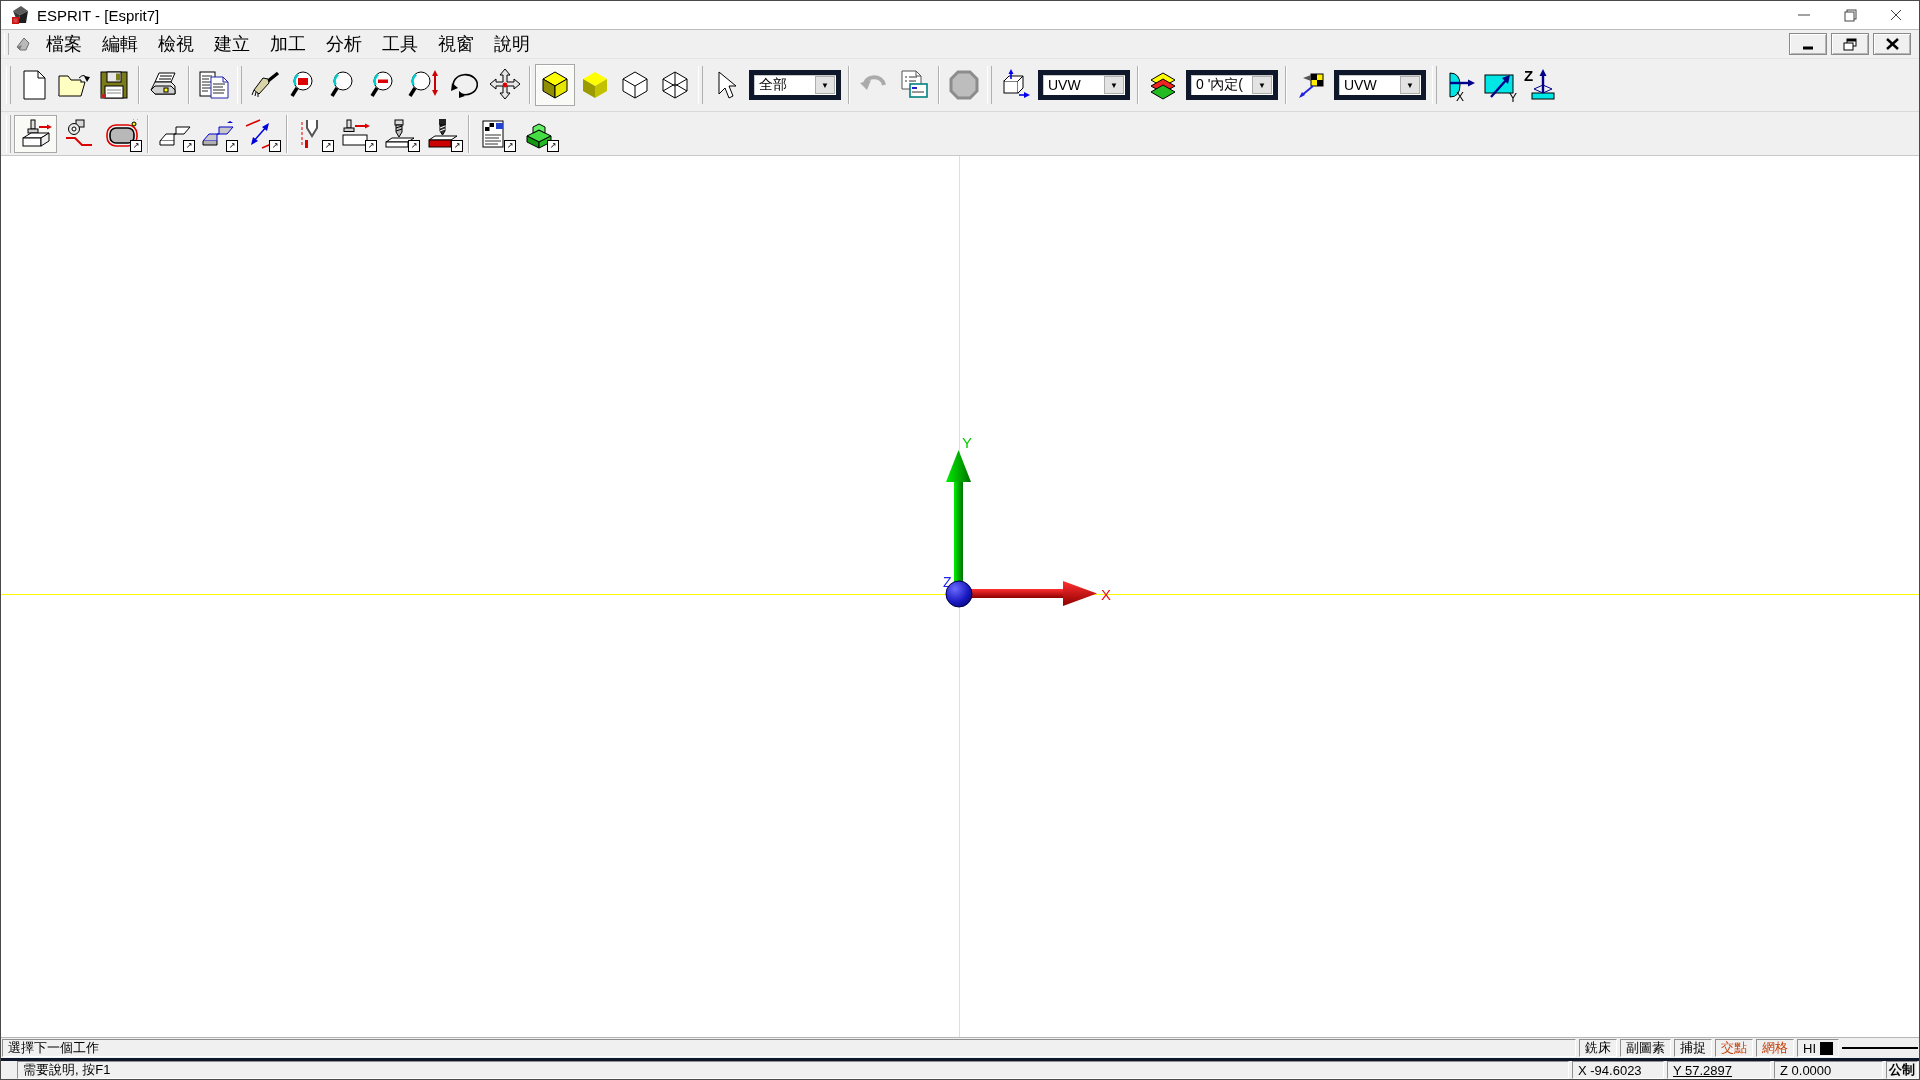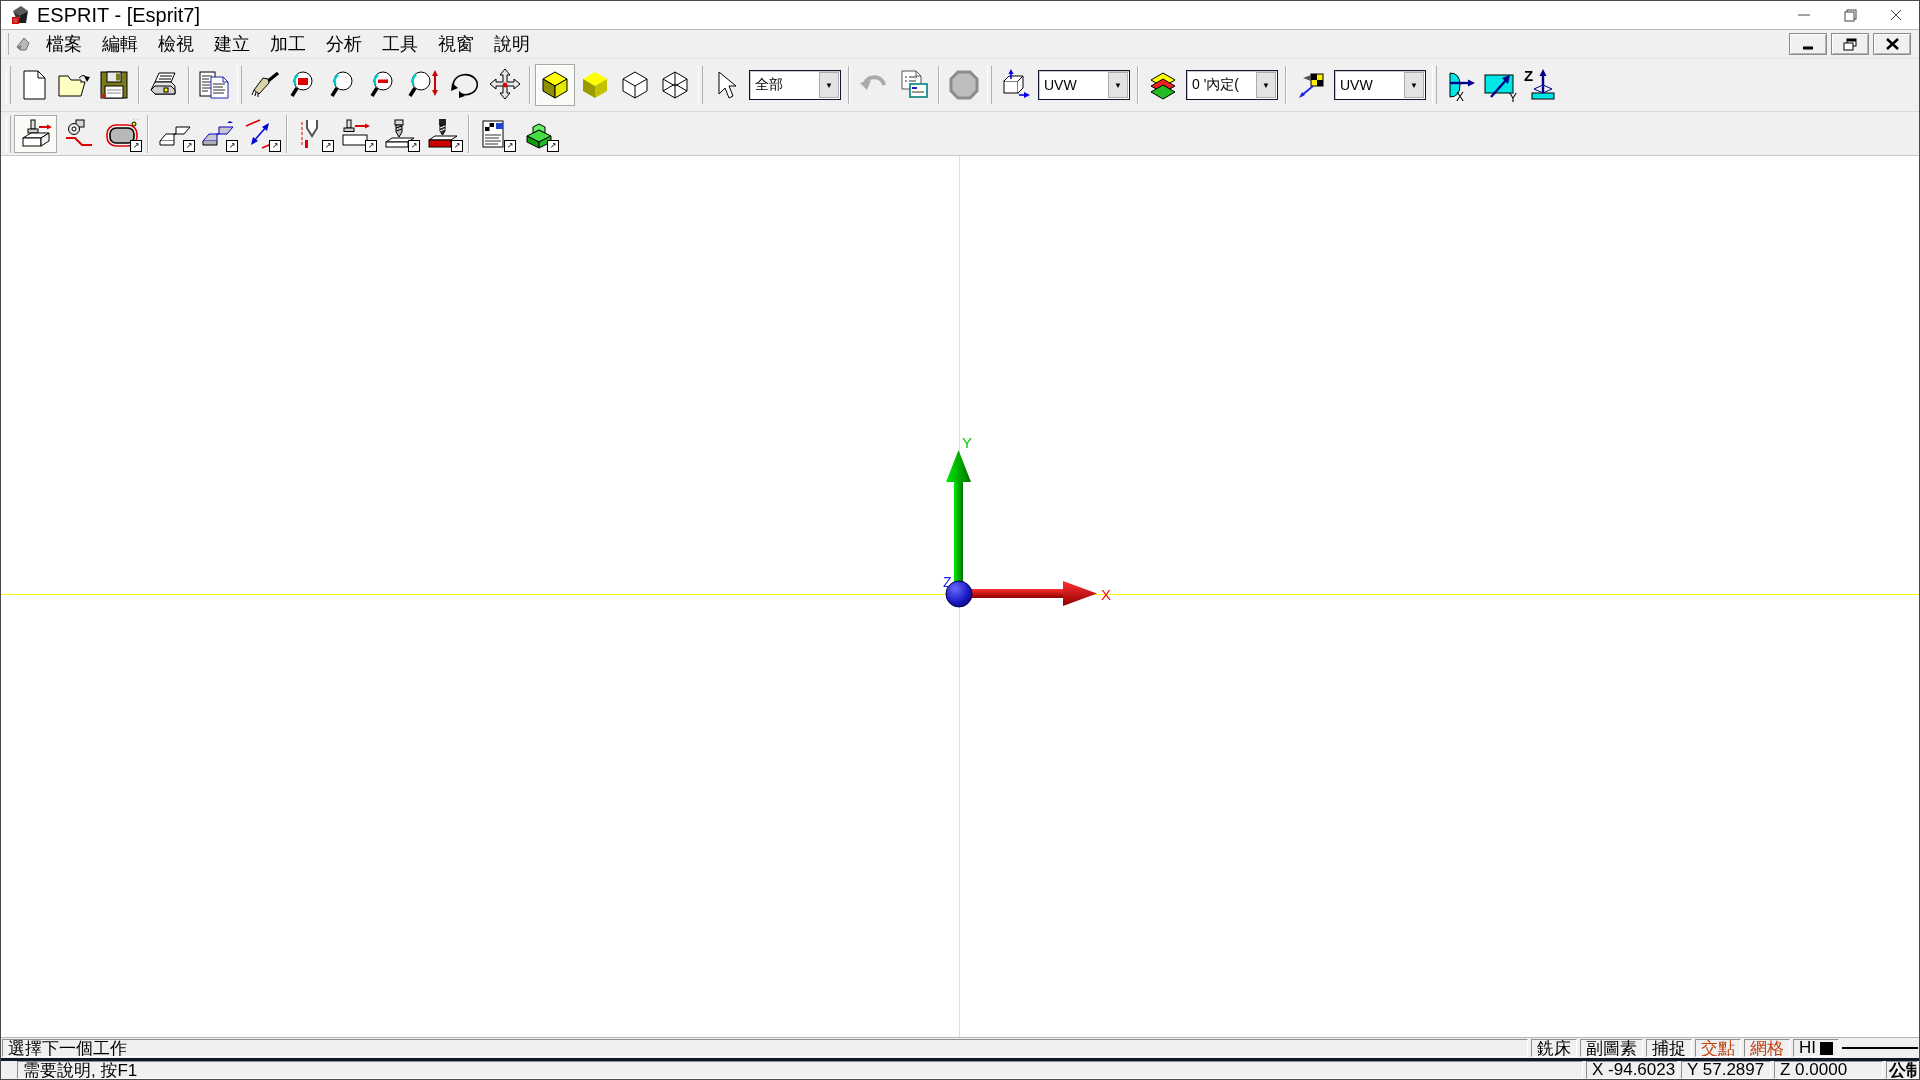--- a/index.html
+++ b/index.html
@@ -5,21 +5,21 @@
   * { margin:0; padding:0; box-sizing:border-box; }
   html,body { background:#222; }
   .win {
     position:relative; width:1920px; height:1080px; background:#fff;
     font-family:"Liberation Sans", sans-serif; color:#000; overflow:hidden;
     display:flex; flex-direction:column; border:1px solid #4a4a4a;
   }
   
   .titlebar { height:28px; background:#fff; display:flex; align-items:center; padding-left:8px; flex:0 0 28px; }
   .titlebar .app-icon { width:22px; height:22px; margin-right:6px; }
-  .titlebar .title { font-size:20px; }
+  .titlebar .title { font-size:15px; }
   .wincontrols { margin-left:auto; display:flex; height:100%; }
   .wcbtn { width:46px; height:100%; display:flex; align-items:center; justify-content:center; }
   
   .menubar { height:29px; background:#f0f0f0; border-top:1px solid #bdbdbd; display:flex; align-items:center; flex:0 0 29px; font-size:18px; }
   .menuitem { padding:3px 10px; }
   .doc-glyph { width:18px; height:18px; margin:0 4px 0 2px; }
   .childcontrols { margin-left:auto; margin-right:8px; display:flex; gap:4px; }
   .ccbtn { width:38px; height:22px; background:#f0f0f0; border:1px solid #8a8a8a;
            box-shadow: inset 1px 1px 0 #ffffff, inset -1px -1px 0 #b5b5b5;
            display:flex; align-items:center; justify-content:center; }
@@ -28,43 +28,43 @@
   .toolbar1 { flex:0 0 53px; height:53px; border-top:1px solid #e4e4e4; }
   .toolbar2 { flex:0 0 45px; height:45px; border-top:1px solid #d9d9d9; border-bottom:1px solid #c9c9c9; }
   .grip { width:5px; height:38px; border-left:1px solid #ffffff; border-right:1px solid #b0b0b0; margin:0 3px; }
   .sep  { width:1px; height:38px; border-left:1px solid #b0b0b0; border-right:1px solid #ffffff; margin:0 4px; }
   .tbtn { width:40px; height:42px; display:flex; align-items:center; justify-content:center; position:relative; }
   .tbtn.active { border:1px solid #a8a8a8; background:#f9f9f6; box-shadow: inset 1px 1px 0 #fff; }
   .tbtn2 { width:43px; height:38px; display:flex; align-items:center; justify-content:center; position:relative; }
   .tbtn2.active { border:1px solid #a8a8a8; background:#f9f9f6; box-shadow: inset 1px 1px 0 #fff; }
   .subarrow { position:absolute; right:1px; bottom:1px; width:12px; height:12px; background:#fff; border:1px solid #000;
               font-size:8px; line-height:10px; text-align:center; }
-  .combo { height:30px; background:#fff; border:1px solid #0f172a; box-shadow: inset 1px 1px 0 #c9c9c9;
+  .combo { height:30px; background:#fff; border:5px solid #0f172a; box-shadow: inset 1px 1px 0 #c9c9c9;
            display:flex; align-items:center; position:relative; font-size:14px; padding-left:5px; margin:0 3px; overflow:hidden; white-space:nowrap; }
   .combo .cbtext { position:relative; z-index:1; }
   .combo .arrowbtn { position:absolute; right:1px; top:1px; bottom:1px; width:20px; background:#e3e3e3;
                      border:1px solid #adadad; display:flex; align-items:center; justify-content:center; font-size:8px; z-index:2; }
   .w92 { width:92px; } .w78 { width:92px; }
   
   .canvas { flex:1 1 auto; position:relative; background:#fff; }
   .axis-h { position:absolute; left:0; right:0; top:438px; height:1px; background:#fbfb00; }
   .axis-v { position:absolute; top:0; bottom:0; left:958px; width:1px; background:#fbfb00; }
   .triad { position:absolute; left:928px; top:278px; }
   
-  .statusrow { background:#f0f0f0; display:flex; align-items:center; gap:3px; padding:1px 1px; font-size:17px; }
+  .statusrow { background:#f0f0f0; display:flex; align-items:center; gap:3px; padding:1px 1px; font-size:13px; }
   .prompt { flex:0 0 21px; height:21px; border-top:1px solid #b5b5b5; }
   .status { flex:0 0 21px; height:21px; border-top:3px solid #0f172a;padding-left:16px; }
   .panel { height:18px; border:1px solid; border-color:#8f8f8f #ffffff #ffffff #8f8f8f; background:#f0f0f0;
            display:flex; align-items:center; padding:0 5px; white-space:nowrap; overflow:hidden; }
   .panel.grow { flex:1 1 auto; }
   .panel.disabled { color:#c2410c; }
   .hi-square { width:13px; height:13px; background:#000; margin-left:4px; }
   .hi-line { width:76px; height:18px; display:flex; align-items:center; }
   .hi-line div { width:100%; border-top:2px solid #000; }
-  .wX { width:92px; } .wY { width:90px; } .wZ { width:109px; } .wU { width:32px; padding:0 2px;font-weight:bold; }
+  .wX { width:92px; } .wY { width:104px;text-decoration:underline; } .wZ { width:109px; } .wU { width:32px; padding:0 2px;font-weight:bold; }
   svg text { font-family:"Liberation Sans", sans-serif; }
 </style>
 </head>
 <body>
 
 <div class="win">
 
   <div class="titlebar">
     <svg class="app-icon" viewBox="0 0 22 22">
       <polygon points="4,7 12,2 19,7 11,11" fill="#5a5a5a"></polygon>

